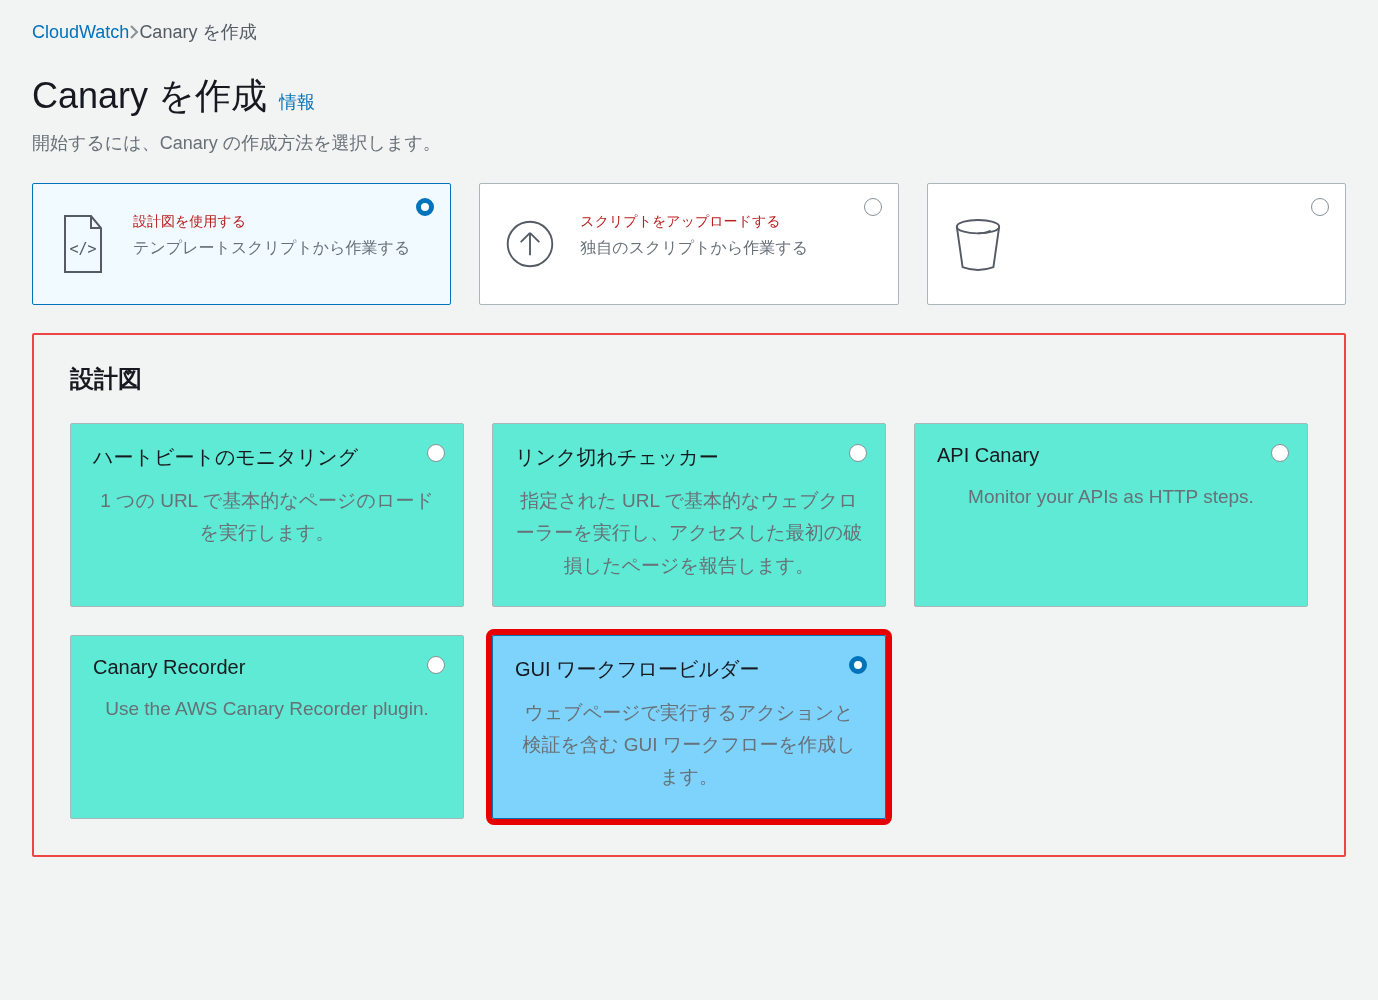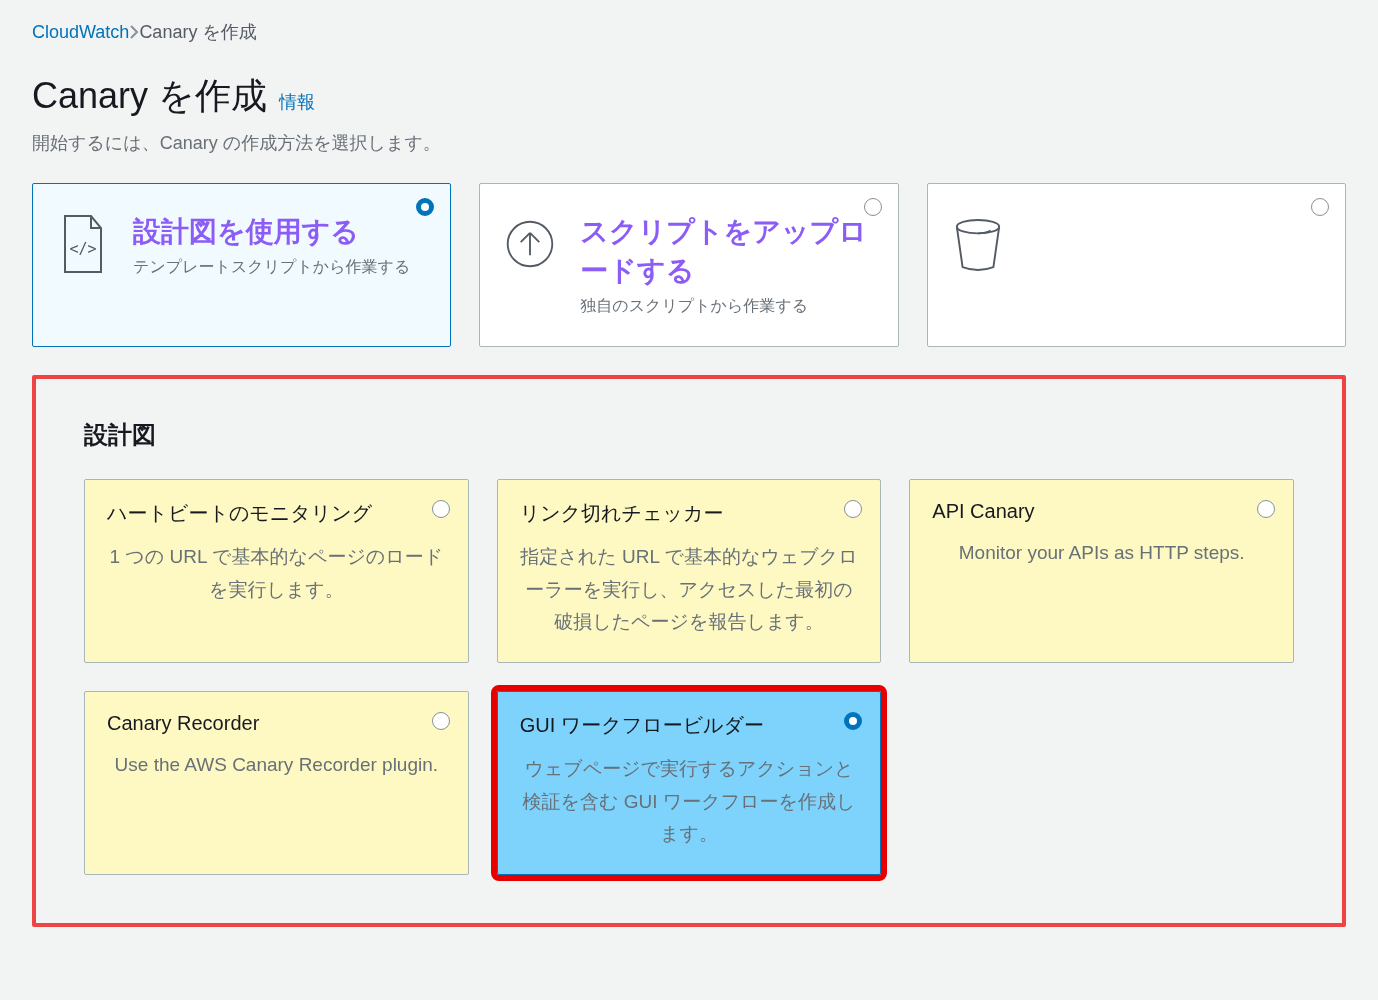--- a/index.html
+++ b/index.html
@@ -50,21 +50,21 @@
   .method-icon {
     width: 52px;
     height: 64px;
     flex-shrink: 0;
     color: #545b64;
     display: flex;
     align-items: center;
     justify-content: center;
   }
   .method-text { flex: 1; }
-  .method-title { font-size: 28px; font-weight: 700; color: #8b5cf6; line-height: 1.4; margin-bottom: 4px;}
+  .method-title { font-size: 14px; font-weight: 400; color: #b91c1c; line-height: 1.4; margin-bottom: 4px;}
   .method-desc { font-size: 16px; color: #687078; line-height: 1.5; }
   .top-radio {
     position: absolute;
     top: 14px;
     right: 16px;
     width: 18px; height: 18px;
   }
   .radio-circle {
     width: 18px; height: 18px;
     border: 1px solid #879196;
@@ -74,40 +74,40 @@
     align-items: center;
     justify-content: center;
   }
   .radio-circle.checked {
     border: 5px solid #0073bb;
     background: #fff;
   }
 
   .panel {
     background: transparent;
-    border: 4px solid #ef4444;
+    border: 2px solid #ef4444;
     border-radius: 2px;
-    padding: 16px;
+    padding: 4px;
   }
   .panel-header {
     padding: 24px 32px 18px;
   }
   .panel-title {
     font-size: 24px;
     font-weight: 700;
     color: #16191f;
   }
   .bp-grid {
     display: grid;
     grid-template-columns: repeat(3, 1fr);
     gap: 28px;
     padding: 10px 32px 32px;
   }
   .bp-card {
-    background: #fef9c3;
+    background: #5eead4;
     border: 1px solid #aab7b8;
     border-radius: 2px;
     padding: 20px 22px 24px;
     position: relative;
     cursor: pointer;
   }
   .bp-card.selected {
     background: #7dd3fc;
     border: 1px solid #0073bb;
   }

